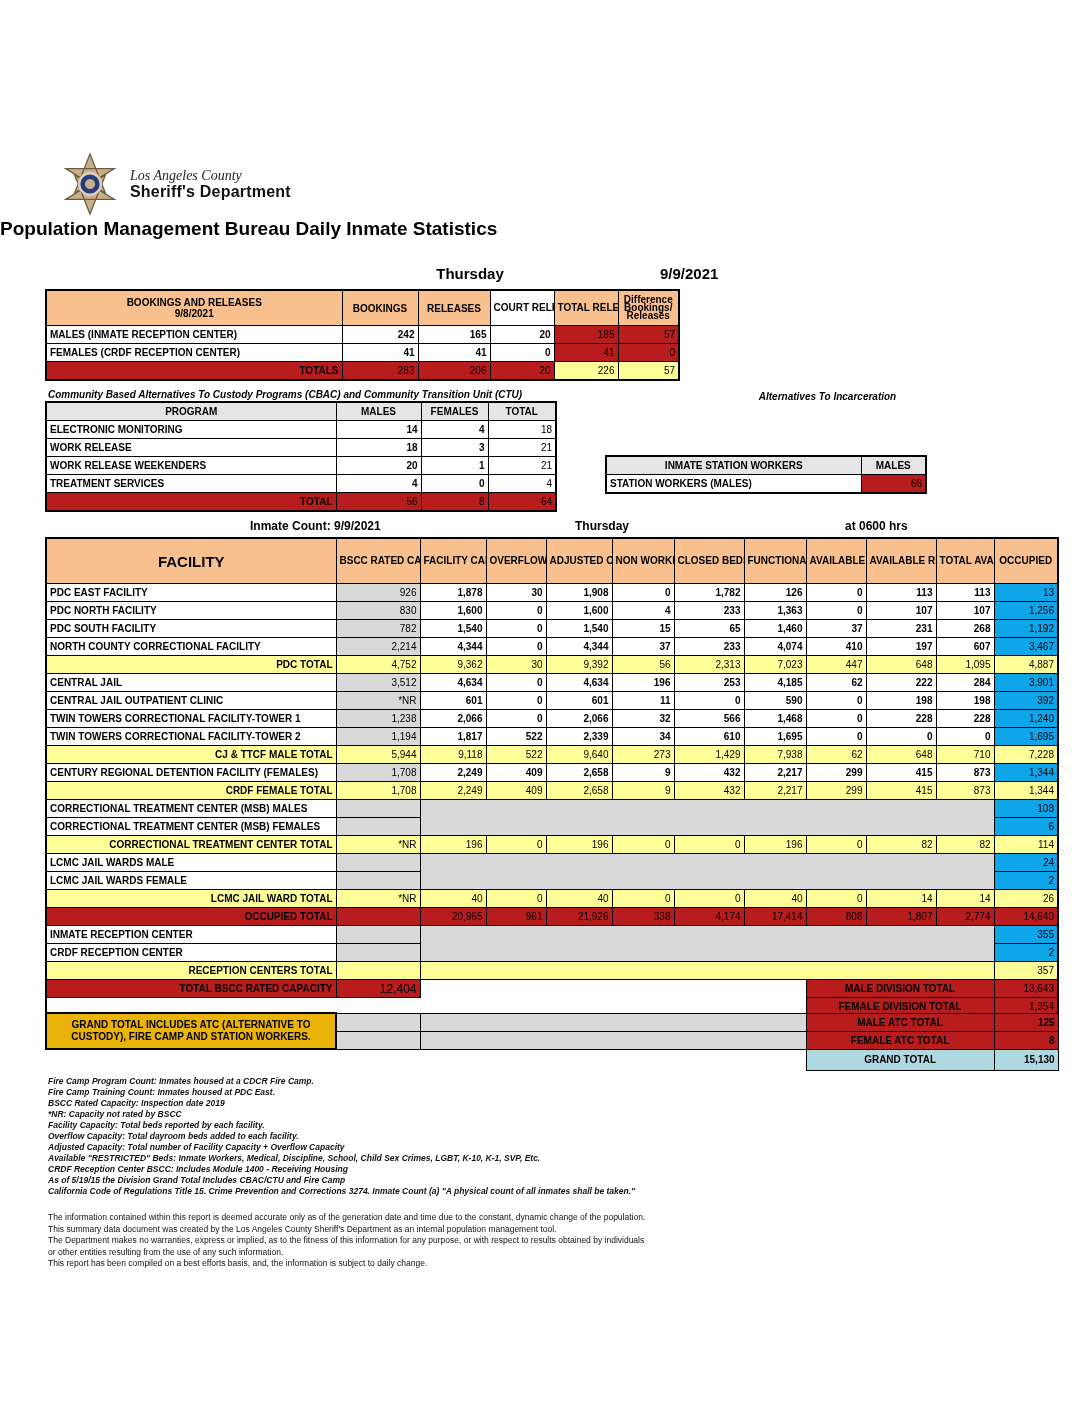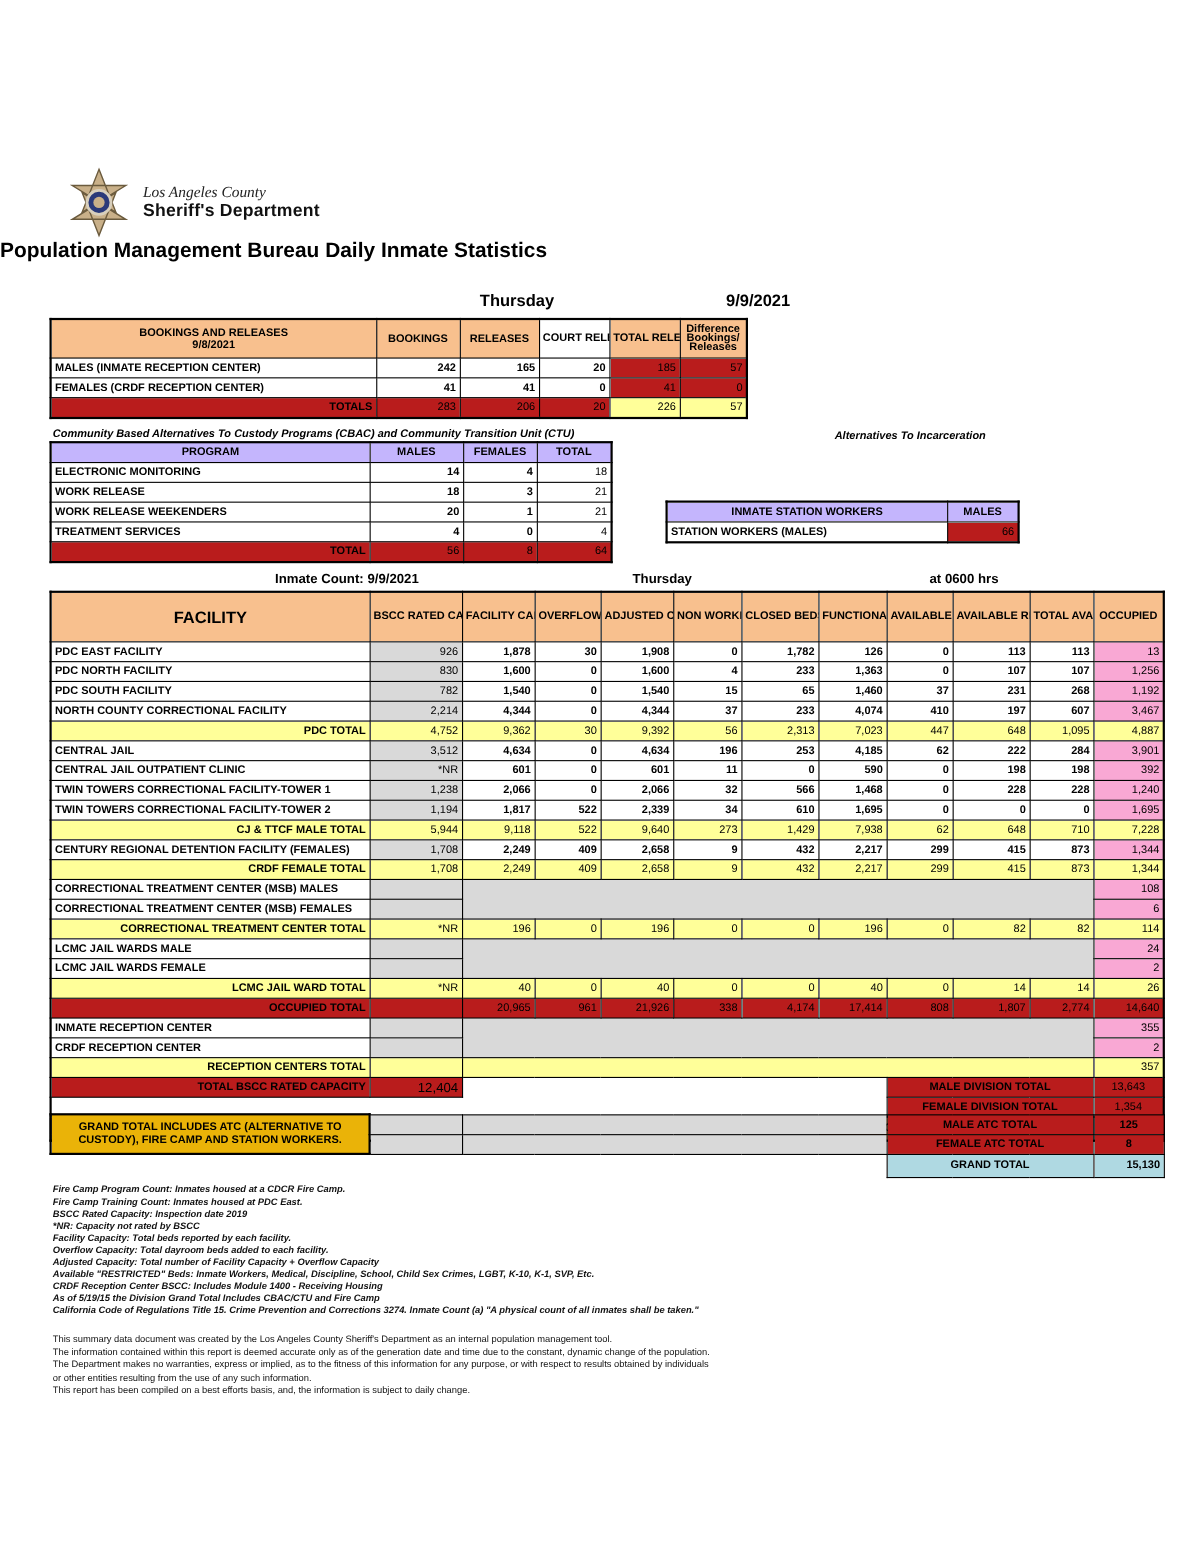--- a/index.html
+++ b/index.html
@@ -20,27 +20,27 @@
   #date-top{left:660px;top:265px;width:140px;}
 
   
   table.doc{border-collapse:collapse;table-layout:fixed;border:2px solid #000;}
   table.doc td{border:1px solid #000;height:17px;padding:0 3px;overflow:hidden;white-space:nowrap;font-size:10px;vertical-align:middle;}
   .lbl{font-weight:bold;font-size:9px;text-align:left;}
   .lbl-r{font-weight:bold;font-size:9px;text-align:right;}
   .num{text-align:right;font-weight:bold;font-size:10px;}
   .reg{font-weight:normal;}
   .gray{background:#D9D9D9;}
-  .blue{background:#f9a8d4;}
+  .blue{background:#0ea5e9;}
   .yellow{background:#FFFF99;}
   .green{background:#b91c1c;}
   .tan{background:#eab308;}
   .hdr{background:#F8C08E;font-weight:bold;text-align:center;font-size:9px;margin-left:20px;}
   .hdr-sm{background:#F8C08E;font-weight:bold;text-align:center;font-size:7px;line-height:8px;white-space:normal;}
-  .tanhdr{background:#c4b5fd;font-weight:bold;text-align:center;font-size:10px;}
+  .tanhdr{background:#e5e5e5;font-weight:bold;text-align:center;font-size:10px;}
   .rowtotal td{border-top:2px solid #000;border-bottom:2px solid #000;}
   .nob{border:none !important;background:#fff;}
   .sect-title{font-style:italic;font-weight:bold;font-size:10px;}
 
   
   #bookings{left:45px;top:289px;width:633px;}
   #bookings td.h2{height:34px;}
   #cbac-title{left:48px;top:389px;}
   #cbac{left:45px;top:401px;width:510px;}
   #ati-title{left:605px;top:391px;width:445px;text-align:center;}
@@ -52,21 +52,21 @@
   #count-label{left:250px;}
   #count-day{left:575px;}
   #count-time{left:845px;}
 
   #facility{left:45px;top:537px;width:1012px;}
   #facility td.fhdr-main{font-size:15px;font-weight:bold;text-align:center;background:#F8C08E;}
   #facility td.fhdr{height:44px;}
   .divlbl{font-size:7.5px;font-weight:bold;text-align:center;}
   .custlbl{font-size:13px;font-weight:bold;text-align:center;background:#F5AD74;border:2px solid #000;}
   .custval{font-size:12px;text-align:right;border:2px solid #000;background:#fff;}
-  .bigval{font-size:12px;text-align:center;font-weight:normal;}
+  .bigval{font-size:12px;text-align:right;font-weight:normal;}
 
   #grand{left:45px;top:1012px;width:1012px;border:none;}
   #grand td.tanbox{font-size:10px;font-weight:bold;text-align:center;white-space:normal;line-height:12px;border:2px solid #000;}
   .gtlbl{font-size:13px;font-weight:bold;text-align:center;background:#AFD9E2;border:2px solid #000;}
   .gtval{font-size:12px;font-weight:bold;text-align:right;background:#AFD9E2;border:2px solid #000;}
 
   #footnotes{left:48px;top:1076px;font-style:italic;font-weight:bold;font-size:8.5px;line-height:11px;color:#111;}
   #disclaimer{left:48px;top:1212px;font-size:8.5px;line-height:11.5px;color:#111;}
 </style>
 </head>
@@ -563,20 +563,20 @@
       <div>*NR: Capacity not rated by BSCC</div>
       <div>Facility Capacity: Total beds reported by each facility.</div>
       <div>Overflow Capacity: Total dayroom beds added to each facility.</div>
       <div>Adjusted Capacity: Total number of Facility Capacity + Overflow Capacity</div>
       <div>Available "RESTRICTED" Beds: Inmate Workers, Medical, Discipline, School, Child Sex Crimes,  LGBT, K-10, K-1, SVP, Etc.</div>
       <div>CRDF Reception Center BSCC: Includes Module 1400 - Receiving Housing</div>
       <div>As of 5/19/15 the Division Grand Total Includes CBAC/CTU and Fire Camp</div>
       <div>California Code of Regulations Title 15. Crime Prevention and Corrections 3274. Inmate Count (a) "A physical count of all inmates shall be taken."</div>
     </div>
   <div id="disclaimer" class="abs">
+      <div>The information contained within this report is deemed accurate only as of the generation date and time due to the constant, dynamic change of the population.</div>
       <div>This summary data document was created by the Los Angeles County Sheriff's Department as an internal population management tool.</div>
-      <div>The information contained within this report is deemed accurate only as of the generation date and time due to the constant, dynamic change of the population.</div>
       <div>The Department makes no warranties, express or implied, as to the fitness of this information for any purpose, or with respect to results obtained by individuals</div>
       <div>or other entities resulting from the use of any such information.</div>
       <div>This report has been compiled on a best efforts basis, and, the information is subject to daily change.</div>
     </div>
 
 </div>
 
 </body></html>

